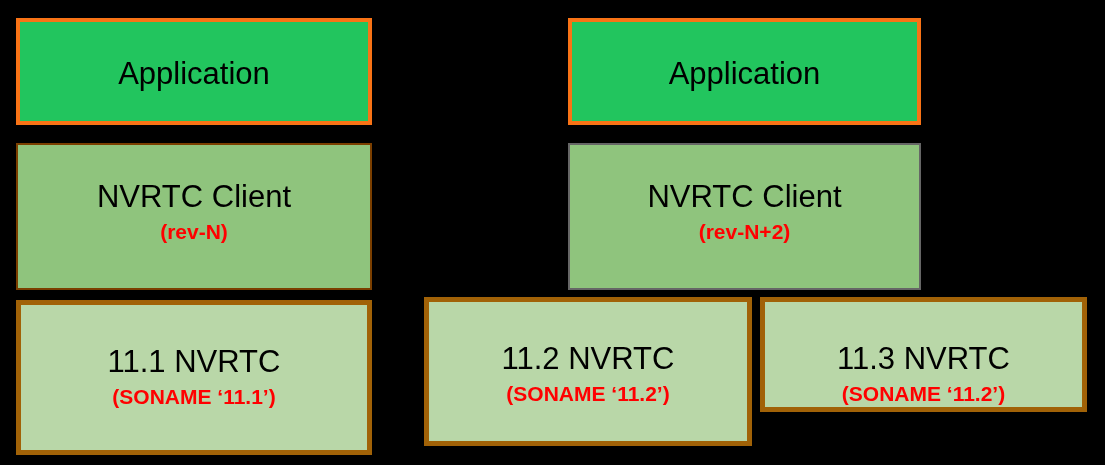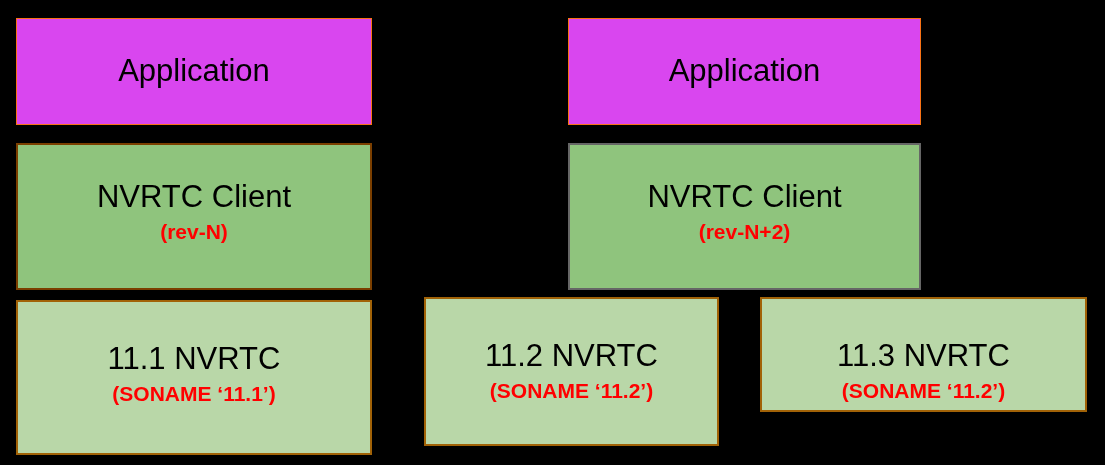--- a/index.html
+++ b/index.html
@@ -40,43 +40,43 @@
     display: block;
     color: #FF0000;
     font-size: 21px;
     line-height: 1.0;
     white-space: nowrap;
     font-weight: bold;
     margin-top: 9px;
   }
   
   .app-box {
-    background: #d946ef;
-    border: 1px solid #f97316;
+    background: #22c55e;
+    border: 4px solid #f97316;
   }
   .app-box .box-title {
     padding-top: 36px;
   }
   
   .client-box {
     background: #8FC47D;
   }
   .client-box.bordered-brown {
     border: 2px solid #7B3F00;
   }
   .client-box.bordered-gray {
     border: 2px solid #666666;
   }
   .client-box .box-title {
     padding-top: 36px;
   }
   
   .lib-box {
     background: #B9D7A8;
-    border: 2px solid #a16207;
+    border: 5px solid #a16207;
   }
   .lib-box .box-title {
     padding-top: 41px;
   }
 </style>
 </head>
 <body>
 
 <div id="canvas">
 
@@ -96,21 +96,21 @@
 
   <div class="box app-box" style="left:568px; top:18px; width:353px; height:107px;">
     <span class="box-title">Application</span>
   </div>
 
   <div class="box client-box bordered-gray" style="left:568px; top:143px; width:353px; height:147px;">
     <span class="box-title">NVRTC Client</span>
     <span class="box-sub">(rev-N+2)</span>
   </div>
 
-  <div class="box lib-box" style="left:424px; top:297px; width:295px; height:149px;">
+  <div class="box lib-box" style="left:424px; top:297px; width:328px; height:149px;">
     <span class="box-title">11.2 NVRTC</span>
     <span class="box-sub">(SONAME ‘11.2’)</span>
   </div>
 
   <div class="box lib-box" style="left:760px; top:297px; width:327px; height:115px;">
     <span class="box-title">11.3 NVRTC</span>
     <span class="box-sub">(SONAME ‘11.2’)</span>
   </div>
 
 </div>

